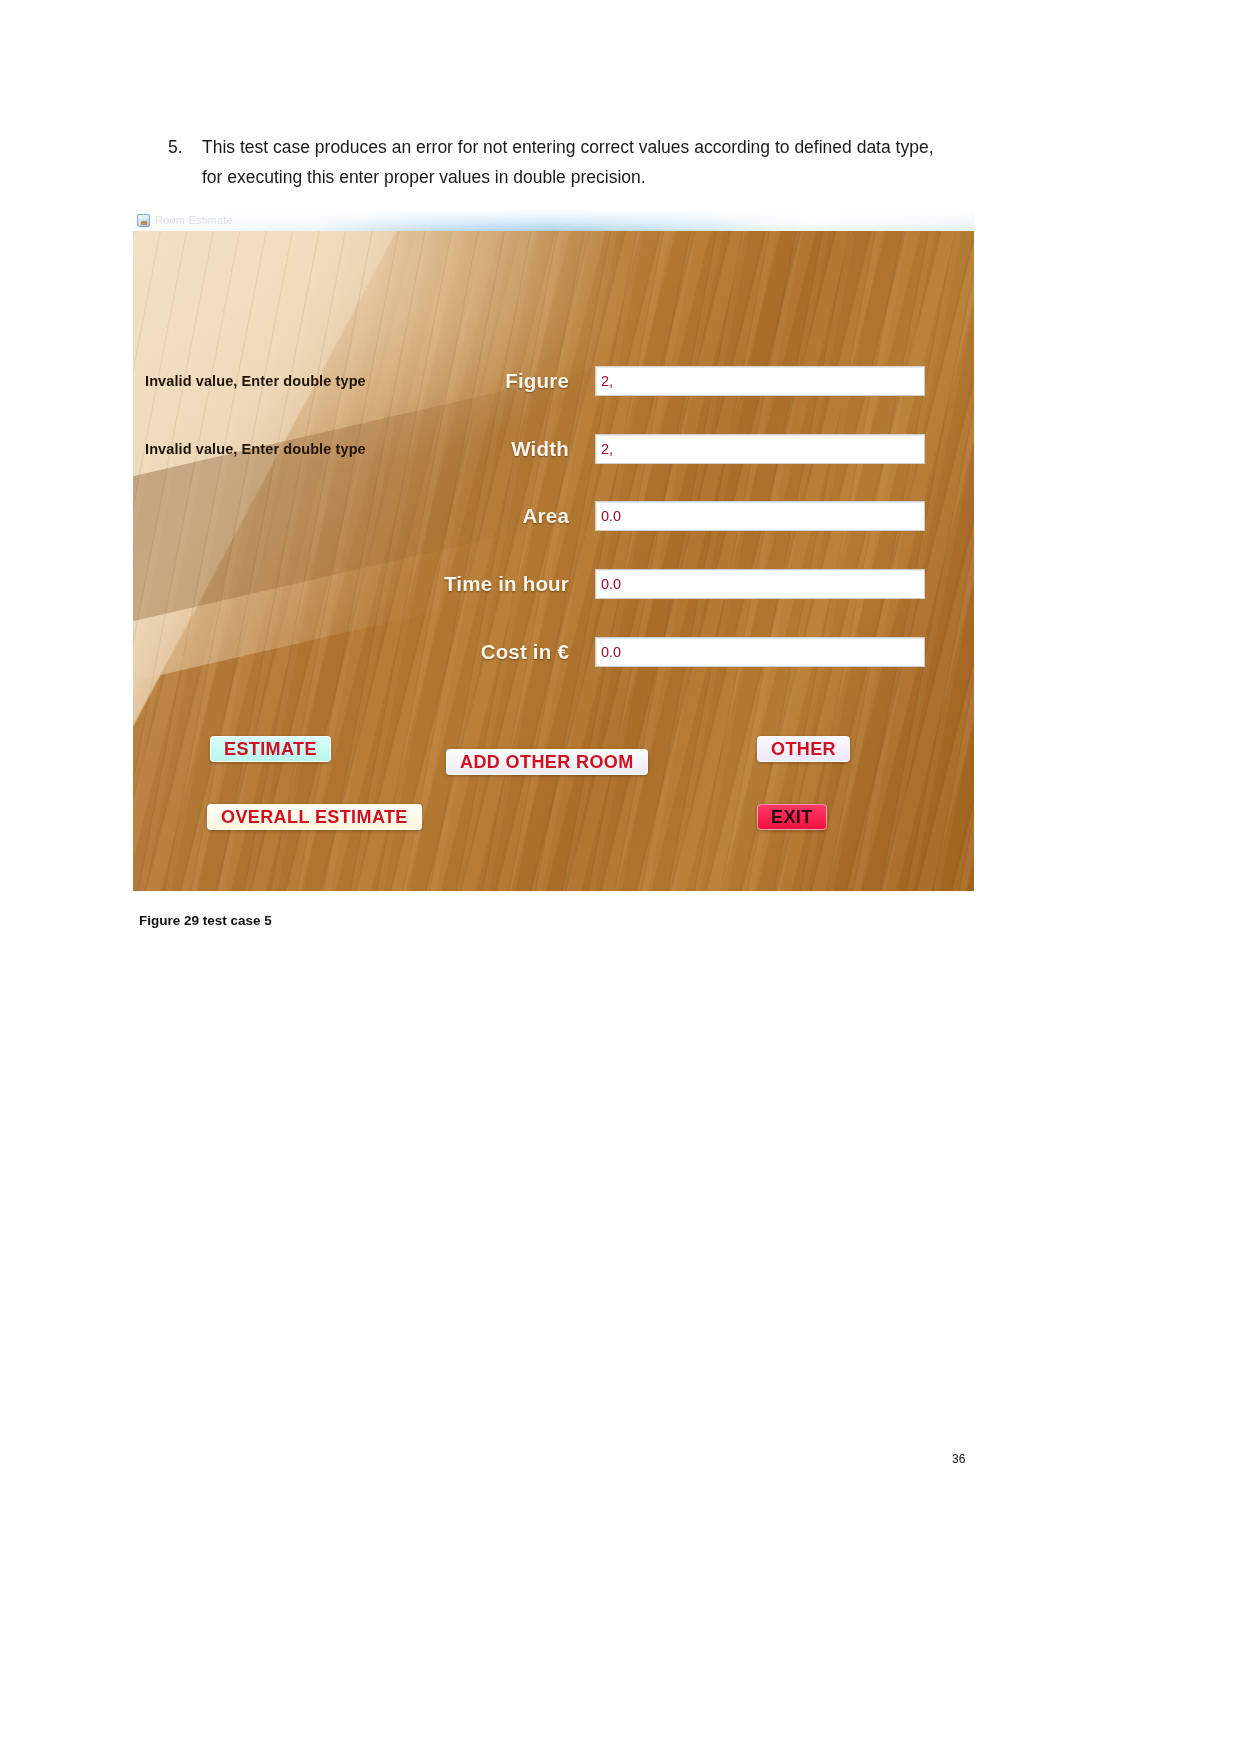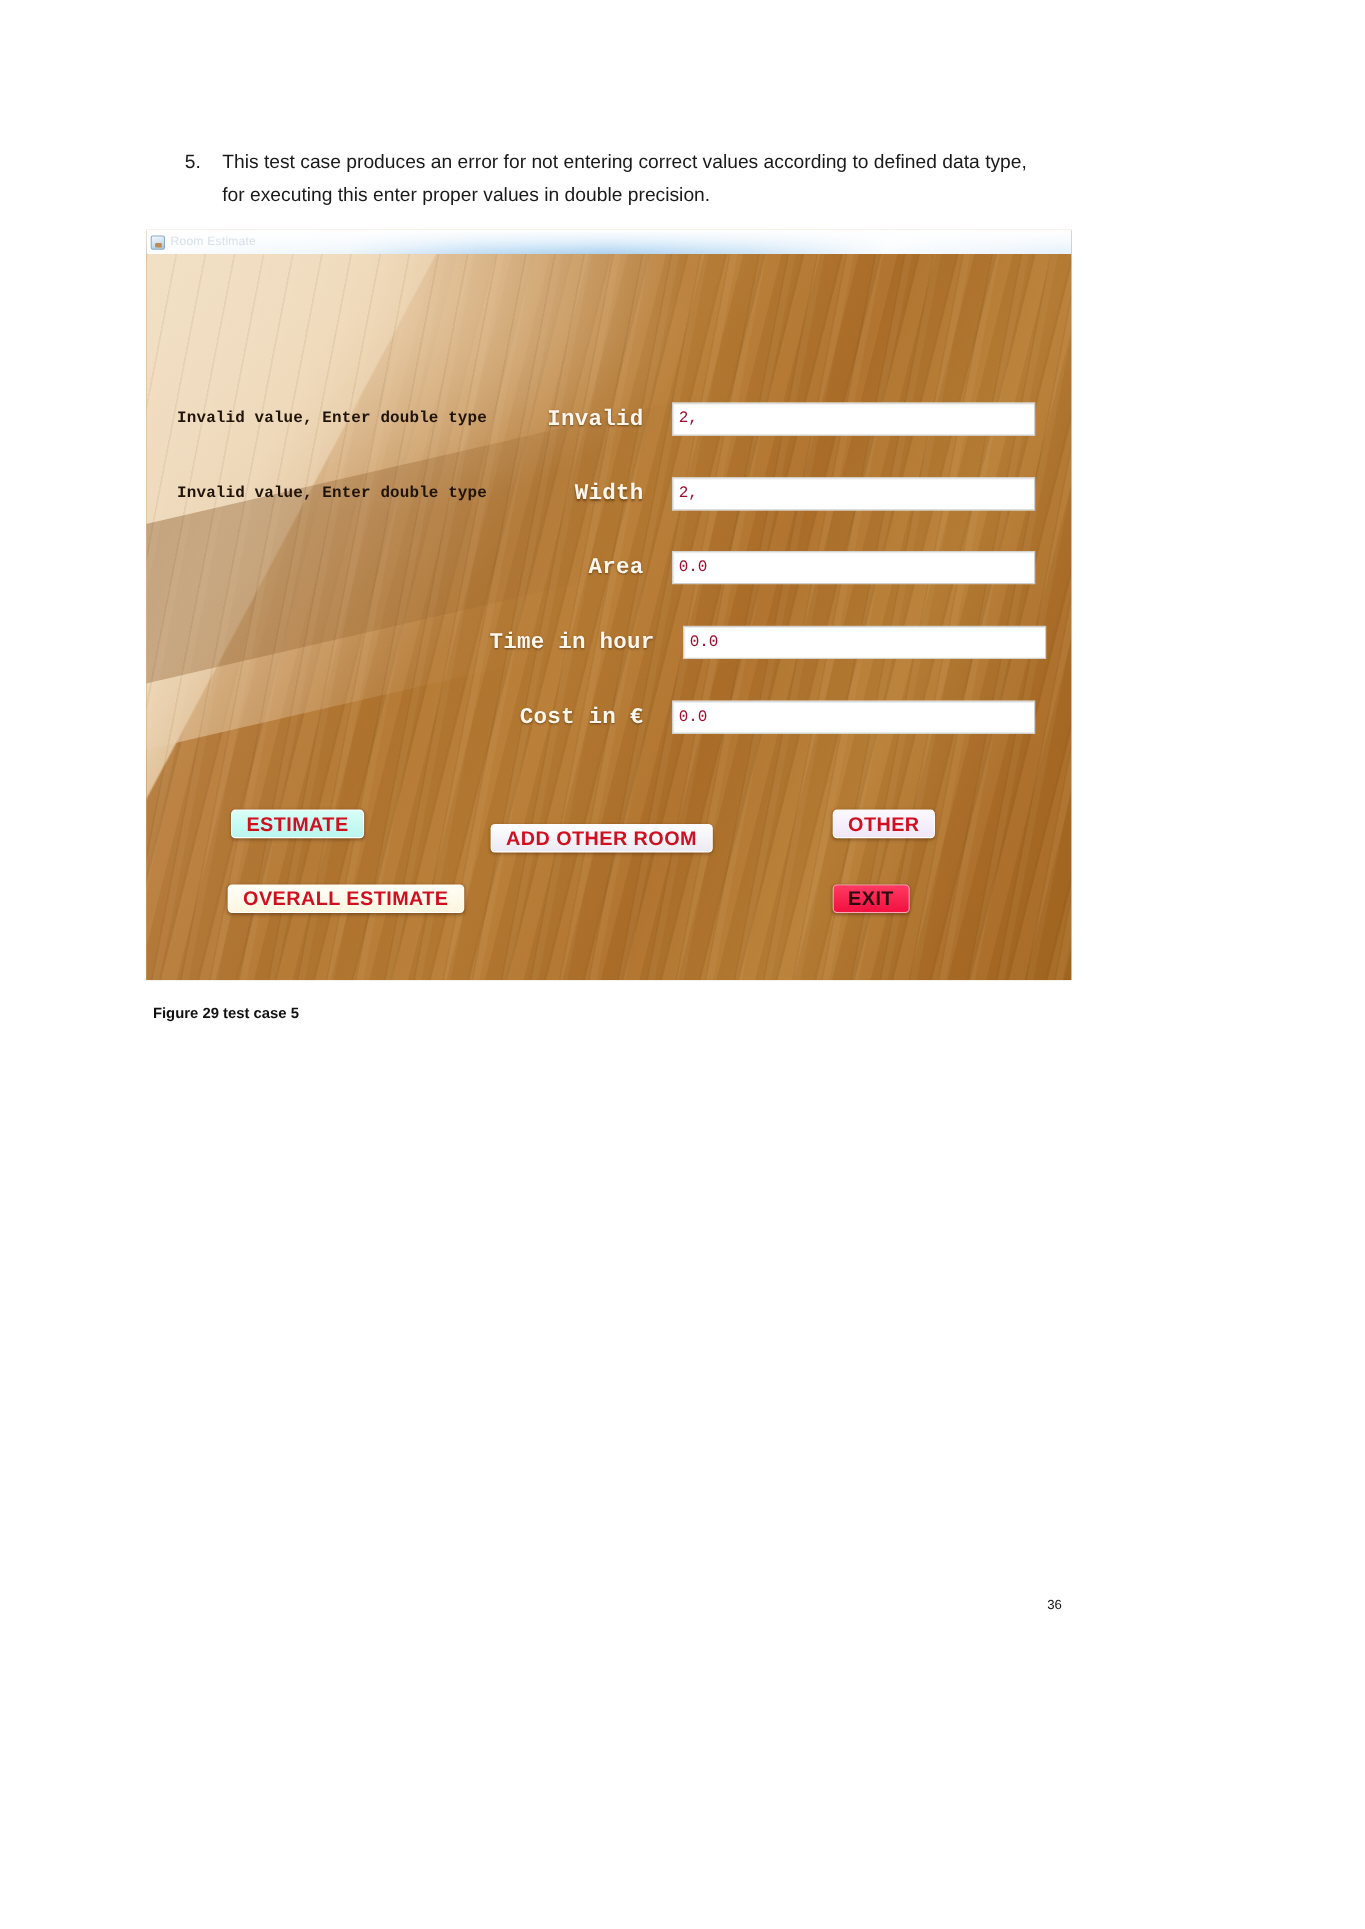--- a/index.html
+++ b/index.html
@@ -195,26 +195,25 @@
     font-weight: bold;
     color: #ef1512;
     letter-spacing: .4px;
     text-shadow: 0 1px 0 rgba(120,40,0,0.25);
     white-space: nowrap;
   }
 
   
   .form-row {
     position: absolute;
-    left: 16px;
+    left: 0;
     width: 100%;
     height: 34px;
     display: flex;
     align-items: center;
-    font-family: Liberation Mono, monospace;
   }
   .err-label {
     position: absolute;
     left: 12px;
     width: 330px;
     font-size: 14.5px;
     font-weight: bold;
     color: #201408;
     letter-spacing: .1px;
     white-space: nowrap;
@@ -246,21 +245,21 @@
     padding-left: 5px;
     font-size: 14.5px;
     color: #9e0b2e;
     box-shadow: inset 1px 1px 0 rgba(0,0,0,0.07);
   }
 
   
   .row-length { top: 133px; }
   .row-width  { top: 201px; }
   .row-area   { top: 268px; padding-left: 28px; }
-  .row-time   { top: 336px; margin-left: 10px; }
+  .row-time   { top: 336px; }
   .row-cost   { top: 404px; }
 
   .row-length .fld-label, .row-width .fld-label,
   .row-area .fld-label, .row-time .fld-label, .row-cost .fld-label {
     right: auto; left: 132px; width: 318px;
   }
 
   
   .btn {
     position: absolute;
@@ -340,21 +339,21 @@
   <div class="app-body">
     <div class="wood-wedge"></div>
     <div class="wood-shadow"></div>
     <div class="wood-grain"></div>
 
     <div class="app-content">
 
 
       <div class="form-row row-length">
         <span class="err-label">Invalid value, Enter double type</span>
-        <span class="fld-label">Invalid</span>
+        <span class="fld-label">Figure</span>
         <span class="fld-input">2,</span>
       </div>
 
       <div class="form-row row-width">
         <span class="err-label">Invalid value, Enter double type</span>
         <span class="fld-label">Width</span>
         <span class="fld-input">2,</span>
       </div>
 
       <div class="form-row row-area">

